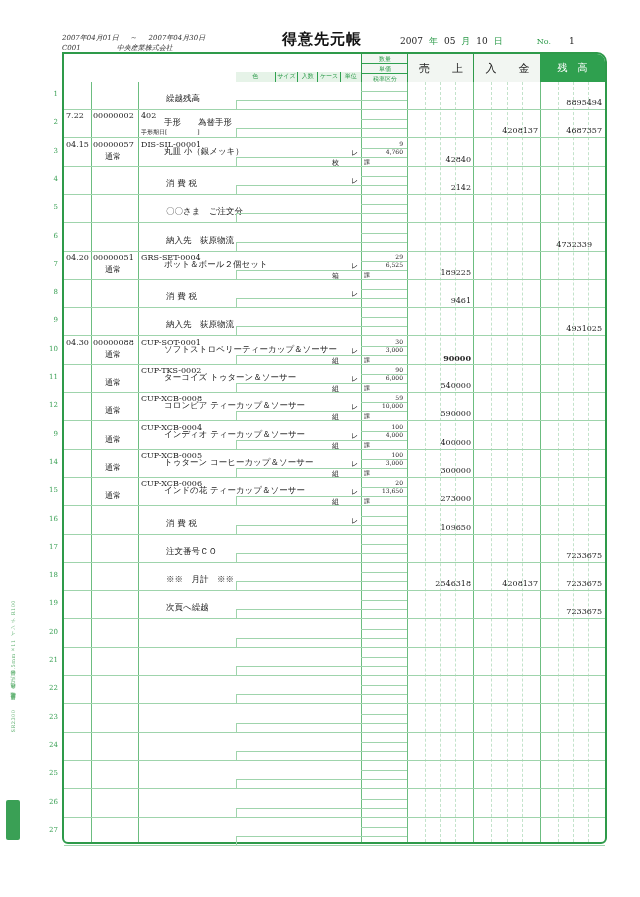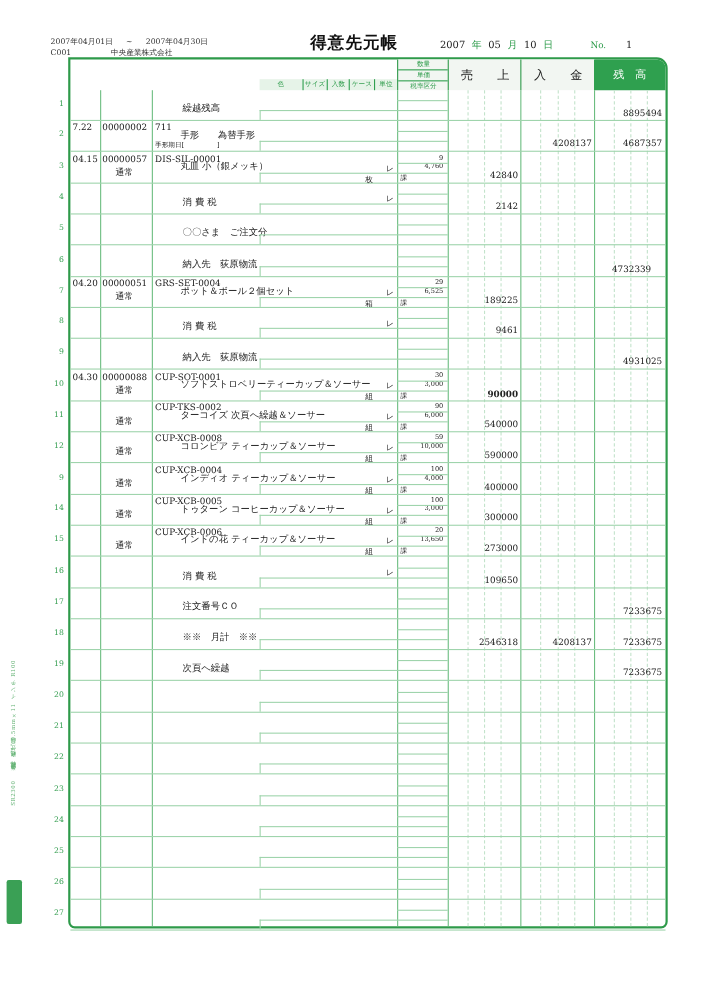--- a/index.html
+++ b/index.html
@@ -1,17 +1,17 @@
 <!DOCTYPE html>
 <html><head>
 <meta charset="utf-8">
 <style>
   html,body{margin:0;padding:0;background:#fff;}
   body{width:640px;height:897px;position:relative;overflow:hidden;font-family:"DejaVu Serif","Liberation Serif",serif;color:#222;}
-  .topinfo{position:absolute;left:46px;top:33px;font-size:7px;line-height:10px;color:#333;}
+  .topinfo{position:absolute;left:62px;top:33px;font-size:7px;line-height:10px;color:#333;font-style:italic;}
   .topinfo .r{display:flex;gap:12px;}
   .title{position:absolute;left:282px;top:30px;font-size:15px;font-weight:bold;letter-spacing:1px;color:#111;}
   .datebox{position:absolute;left:400px;top:35px;font-size:9px;display:flex;gap:6px;align-items:baseline;}
   .datebox .g{color:#2a9a48;}
   .datebox .no{margin-left:28px;color:#2a9a48;font-size:8px;}
   .datebox .nov{margin-left:12px;}
   .sheet{position:absolute;left:62px;top:52px;width:545px;height:792px;border:2px solid #2e9a4a;border-radius:0 10px 6px 6px;box-sizing:border-box;}
   .hdr{position:absolute;left:0;top:0;height:28px;background:#2fa04f;color:#fff;font-family:"DejaVu Sans",sans-serif;}
   .hdr-light{position:absolute;top:0;height:28px;background:#f2f6f2;color:#222;border-left:1px solid #2e9a4a;}
   .hcell{position:absolute;top:0;height:28px;display:flex;align-items:center;justify-content:center;font-size:10px;border-right:1px solid #fff;box-sizing:border-box;}
@@ -125,21 +125,21 @@
       <div class="row" style="top: 28px;">
         <span class="txt" style="left: 102px; top: 11px; font-size: 8.5px;">繰越残高</span>
         <span class="num" style="left: 476px; width: 62px; top: 16px;">8895494</span>
         <div class="subgrid" style="left: 172px; width: 125px; top: 18px; border-left: 1px solid rgb(159, 212, 172);"></div>
         <div class="subgrid" style="left: 297px; width: 46px; top: 9px;"></div>
         <div class="subgrid" style="left: 297px; width: 46px; top: 18px;"></div>
       </div>
       <div class="row" style="top: 56.3px;">
         <span class="txt" style="left: 2px; top: 1px;">7.22</span>
         <span class="txt" style="left: 29px; top: 1px;">00000002</span>
-        <span class="txt" style="left: 77px; top: 1px;">711</span>
+        <span class="txt" style="left: 77px; top: 1px;">402</span>
         <span class="txt" style="left: 100px; top: 7px; font-size: 8.5px;">手形　　為替手形</span>
         <span class="txt" style="left: 77px; top: 18px; font-size: 6px;">手形期日[　　　　　]</span>
         <span class="num" style="left: 409px; width: 65px; top: 16px;">4208137</span>
         <span class="num" style="left: 476px; width: 62px; top: 16px;">4687357</span>
         <div class="subgrid" style="left: 172px; width: 125px; top: 18px; border-left: 1px solid rgb(159, 212, 172);"></div>
         <div class="subgrid" style="left: 297px; width: 46px; top: 9px;"></div>
         <div class="subgrid" style="left: 297px; width: 46px; top: 18px;"></div>
       </div>
       <div class="row" style="top: 84.6px;">
         <span class="txt" style="left: 2px; top: 1px;">04.15</span>
@@ -221,21 +221,21 @@
         <span class="tiny" style="left: 297px; width: 42px; top: 9px;">3,000</span>
         <span class="txt" style="left: 300px; top: 19px; font-size: 6px;">課</span>
         <span class="num" style="left: 343px; width: 64px; top: 16px; font-weight: bold;">90000</span>
         <div class="subgrid" style="left: 172px; width: 125px; top: 18px; border-left: 1px solid rgb(159, 212, 172);"></div>
         <div class="subgrid" style="left: 297px; width: 46px; top: 9px;"></div>
         <div class="subgrid" style="left: 297px; width: 46px; top: 18px;"></div>
       </div>
       <div class="row" style="top: 311px;">
         <span class="txt" style="left: 41px; top: 12px;">通常</span>
         <span class="txt" style="left: 77px; top: 1px;">CUP-TKS-0002</span>
-        <span class="txt" style="left: 100px; top: 7px; font-size: 8.5px;">ターコイズ 次頁へ繰越＆ソーサー</span>
+        <span class="txt" style="left: 100px; top: 7px; font-size: 8.5px;">ターコイズ トゥターン＆ソーサー</span>
         <span class="txt" style="left: 268px; top: 19px; font-size: 7px;">組</span>
         <span class="txt" style="left: 287px; top: 9px; font-size: 7px;">レ</span>
         <span class="tiny" style="left: 297px; width: 42px; top: 1px;">90</span>
         <span class="tiny" style="left: 297px; width: 42px; top: 9px;">6,000</span>
         <span class="txt" style="left: 300px; top: 19px; font-size: 6px;">課</span>
         <span class="num" style="left: 343px; width: 64px; top: 16px;">540000</span>
         <div class="subgrid" style="left: 172px; width: 125px; top: 18px; border-left: 1px solid rgb(159, 212, 172);"></div>
         <div class="subgrid" style="left: 297px; width: 46px; top: 9px;"></div>
         <div class="subgrid" style="left: 297px; width: 46px; top: 18px;"></div>
       </div>

